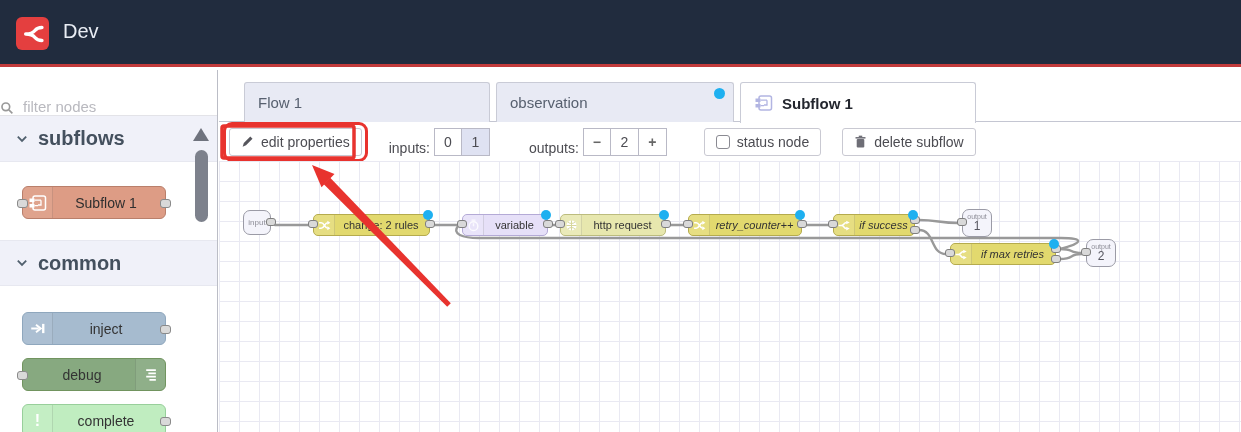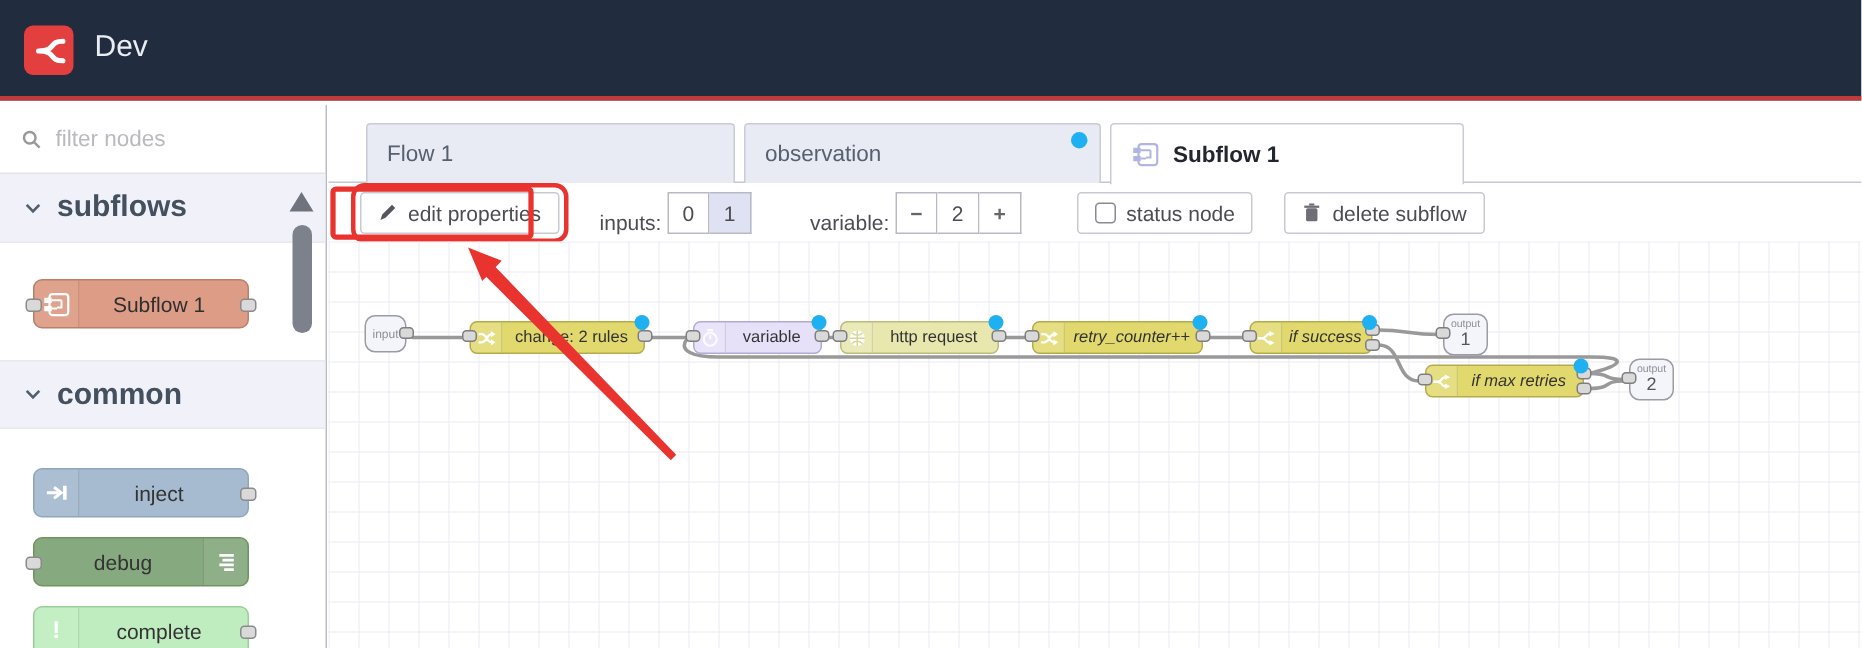--- a/index.html
+++ b/index.html
@@ -11,21 +11,21 @@
   .header { position:absolute; left:0; top:0; width:1241px; height:67px;
     background:#212c3e; border-bottom:3px solid #c23b3b; display:flex; align-items:center; }
   .logo { position:absolute; left:16px; top:17px; width:33px; height:33px;
     background:#e43f3f; border-radius:6px; display:flex; align-items:center; justify-content:center; }
   .app-title { position:absolute; left:63px; top:20px; color:#e9edf4; font-size:20px; }
 
   
   .sidebar { position:absolute; left:0; top:70px; width:218px; height:362px;
     background:#fff; border-right:1px solid #bbbdc6; overflow:hidden; }
   .search-row { position:relative; height:46px; border-bottom:1px solid #e3e3e8;
-    display:flex; align-items:center; padding-left:14px; }
+    display:flex; align-items:flex-end; }
   .search-row input { border:none; outline:none; font-size:15px; color:#555;
     margin-left:9px; width:160px; font-family:"Liberation Sans",sans-serif; }
   .search-row input::placeholder { color:#b9b9bf; }
   .pal-header { height:46px; background:#f0f1f9; display:flex; align-items:center;
     padding-left:16px; border-bottom:1px solid #e7e8f0; }
   .pal-header .chev { margin-right:10px; display:inline-flex; }
   .pal-header .pal-label { font-size:20px; font-weight:bold; color:#44505e; }
   .pal-header.second { margin-top:78px; border-top:1px solid #e7e8f0;text-align:right; }
 
   .pal-node { position:absolute; left:22px; width:144px; height:33px; border-radius:6px;
@@ -64,21 +64,21 @@
   .tab .tabdot { position:absolute; top:5px; right:8px; width:11px; height:11px;
     border-radius:50%; background:#1eb0f0; }
   .tab .tab-subflow-icon { color:#b2b5e2; margin-right:8px; display:inline-flex; }
 
   
   .toolbar { position:absolute; left:219px; top:122px; right:0; height:39px; background:#fff;
     display:flex; align-items:center; }
   .btn { height:28px; background:#fff; border:1px solid #c9c9d2; border-radius:3px;
     color:#4c4c52; font-size:14px; display:inline-flex; align-items:center;
     padding:0 11px; gap:7px; white-space:nowrap; }
-  .btn-edit { margin-left:21px; outline:3px solid #e8332e; outline-offset:3px; }
+  .btn-edit { margin-left:10px; outline:3px solid #e8332e; outline-offset:3px; }
   .tb-label { font-size:14px; color:#4c4c52;margin-top:12px; }
   .lbl-inputs { margin-left:27px; }
   .lbl-outputs { margin-left:39px; }
   .seg { display:inline-flex; margin-left:4px; }
   .seg .cell { width:28px; height:28px; border:1px solid #b9b9c6; font-size:14px; color:#4c4c52;
     display:inline-flex; align-items:center; justify-content:center; background:#fff; }
   .seg .cell + .cell { border-left:none; }
   .seg .cell.selected { background:#dfe2f2; }
   .seg .cell.bold { font-weight:bold; color:#666; }
   .btn-status { margin-left:37px; }
@@ -235,21 +235,21 @@
       </svg>
       <span>edit properties</span>
     </button>
 
     <span class="tb-label lbl-inputs">inputs:</span>
     <span class="seg">
       <span class="cell">0</span>
       <span class="cell selected">1</span>
     </span>
 
-    <span class="tb-label lbl-outputs">variable:</span>
+    <span class="tb-label lbl-outputs">outputs:</span>
     <span class="seg">
       <span class="cell bold">−</span>
       <span class="cell">2</span>
       <span class="cell bold">+</span>
     </span>
 
     <button class="btn btn-status">
       <span class="checkbox"></span>
       <span>status node</span>
     </button>

